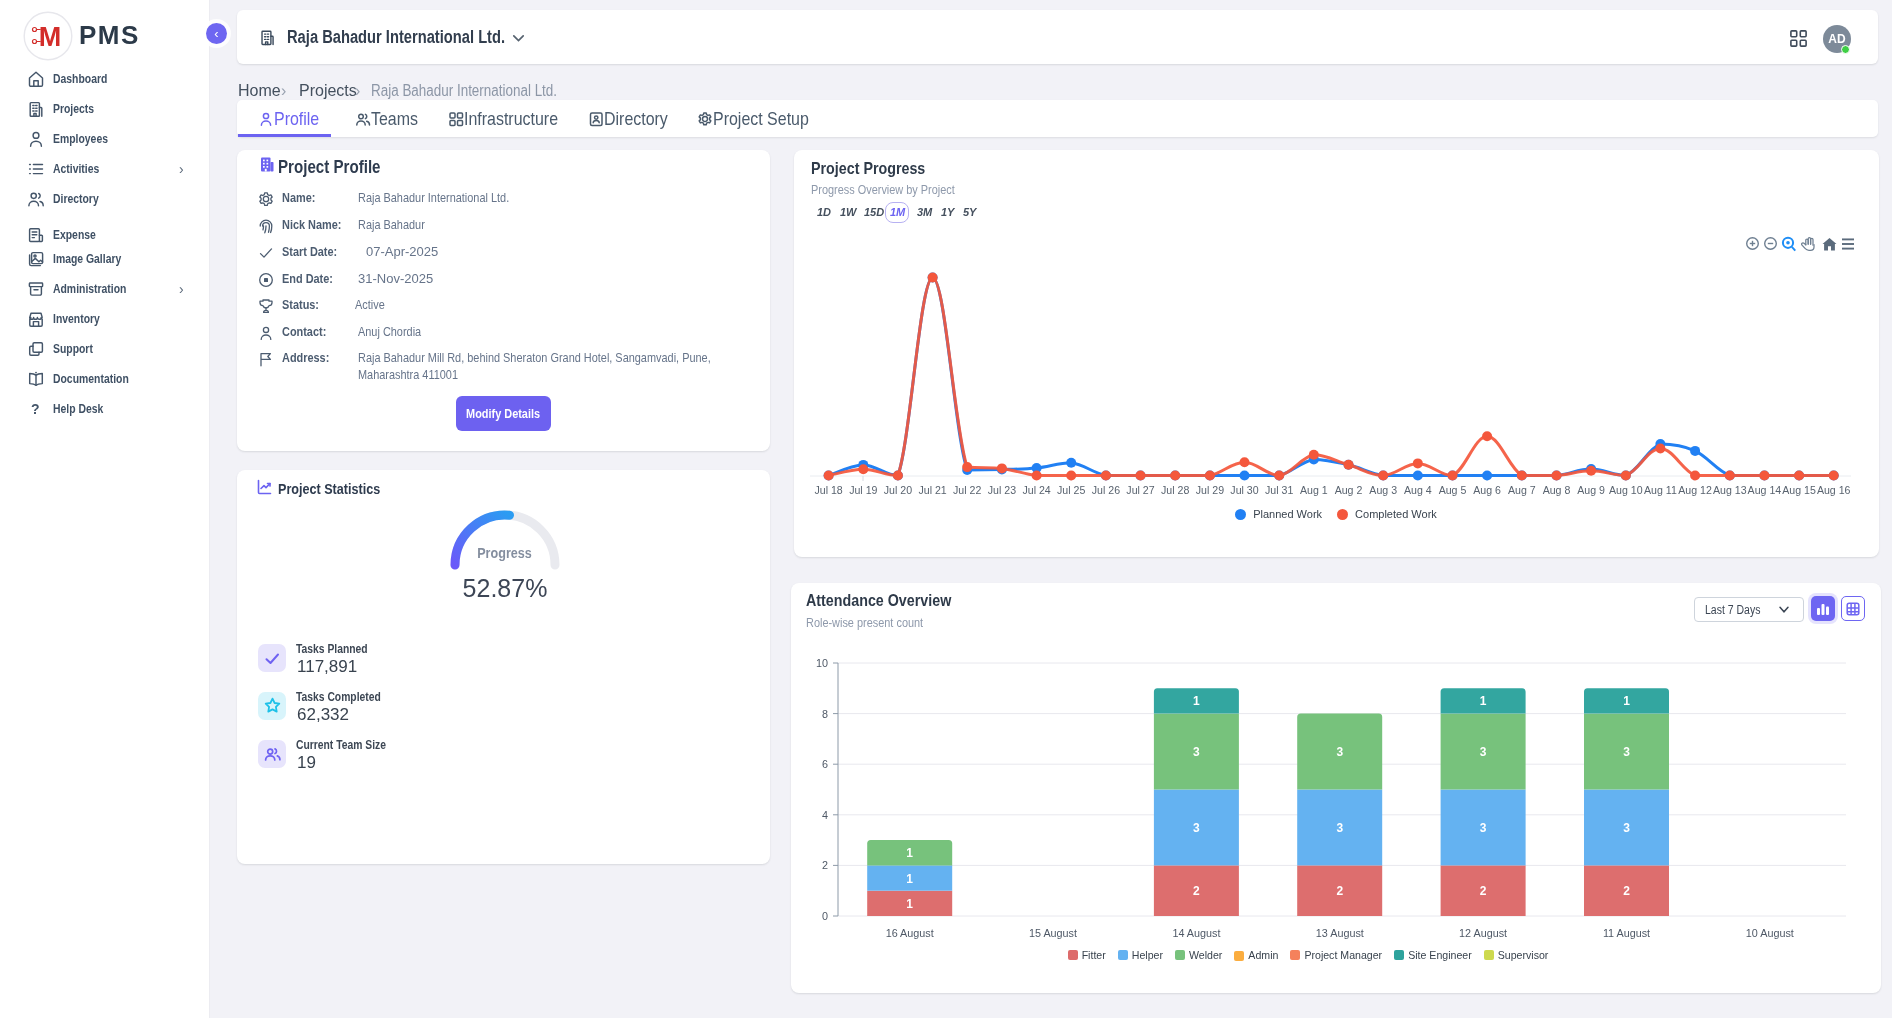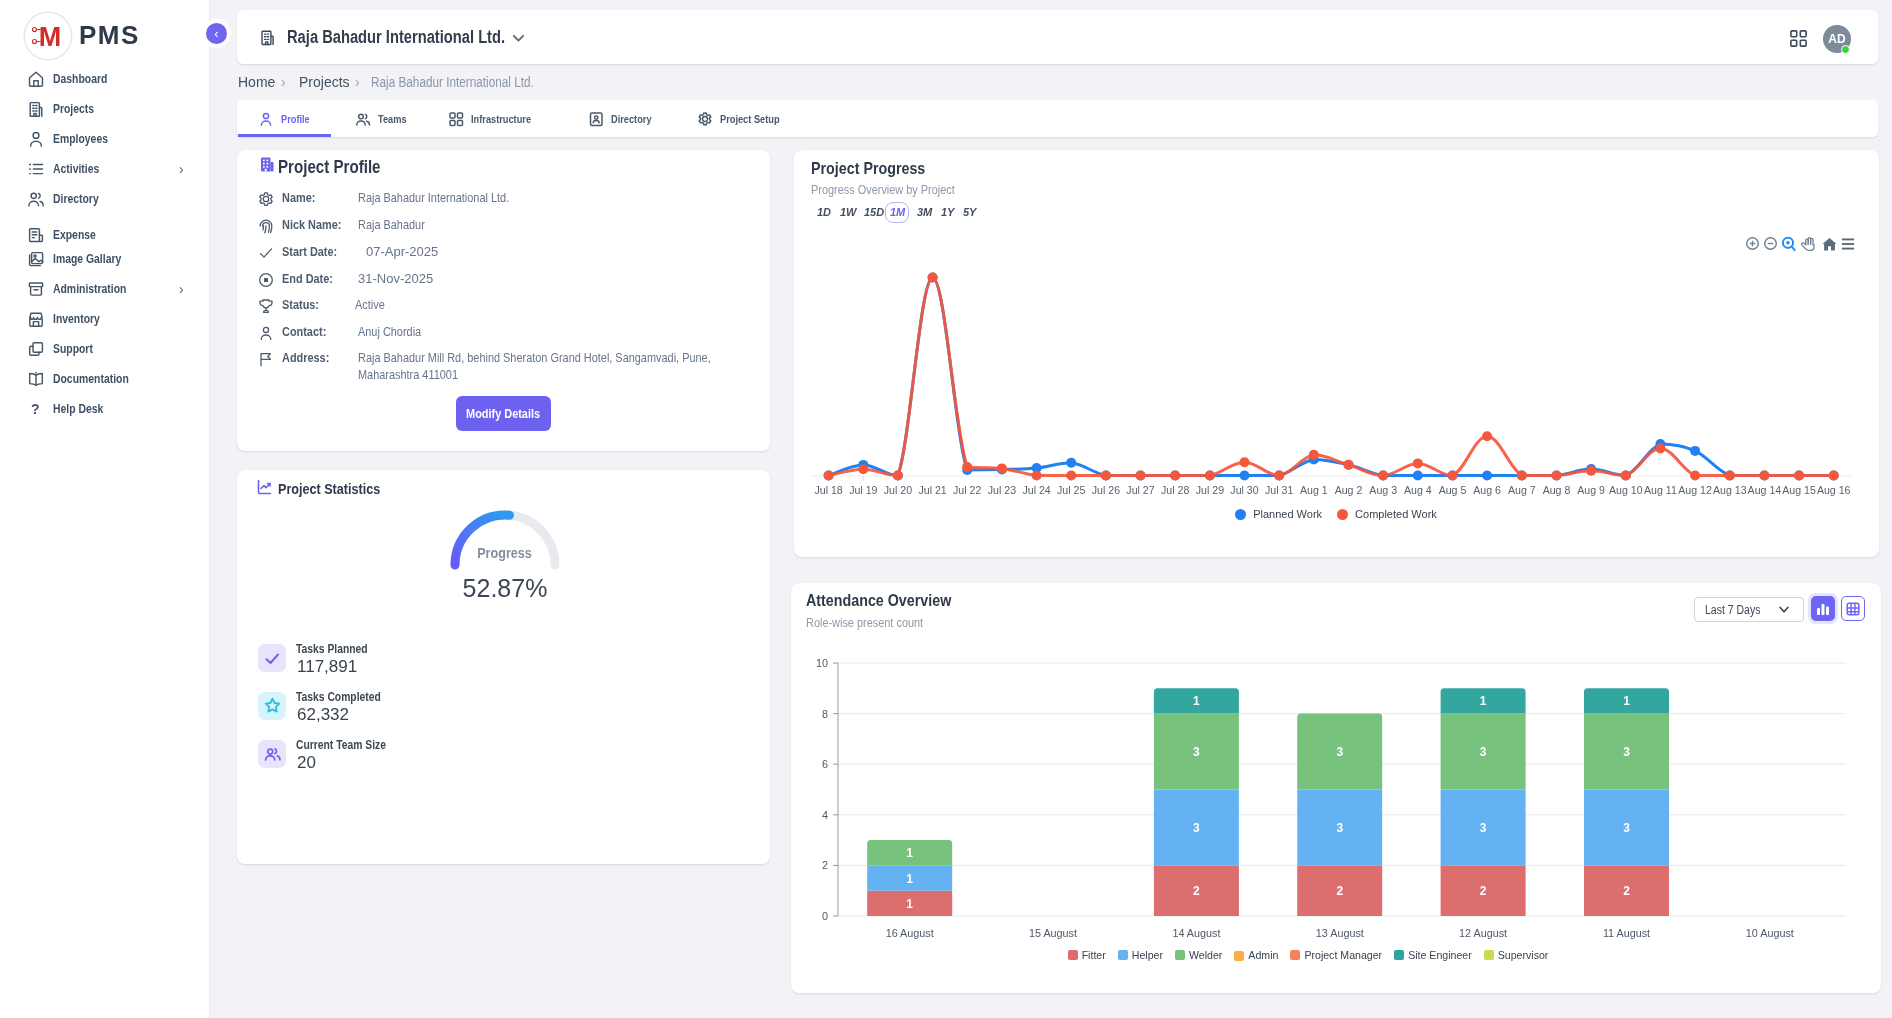--- a/index.html
+++ b/index.html
@@ -12,25 +12,25 @@
   border-right:1px solid #ececf1; }
 .mitem { position:absolute; left:27px; height:30px; width:176px; display:flex; align-items:center;
   gap:8px; font-size:12.4px; font-weight:bold; color:#3f5064; }
 .sq { display:inline-block; transform:scaleX(.84); transform-origin:0 50%; white-space:nowrap; }
 .sqc { display:inline-block; transform:scaleX(.84); transform-origin:50% 50%; white-space:nowrap; }
 .mchev { position:absolute; left:152px; color:#5d6b7c; font-size:14px; font-weight:normal; }
 .collapse { position:absolute; left:206px; top:23px; width:21px; height:21px; border-radius:50%;
   background:#6e66f1; color:#fff; display:flex; align-items:center; justify-content:center;
   font-size:13px; box-shadow:0 0 0 4px rgba(255,255,255,.85); z-index:5; }
 
-.crumb { position:absolute; top:74px; font-size:14px;text-align:center; }
+.crumb { position:absolute; top:82px; font-size:16px;text-align:center; }
 .tabbar { position:absolute; left:237px; top:100px; width:1641px; height:37px; background:#fff;
   border-radius:5px; box-shadow:0 1px 2px rgba(56,65,74,.12); }
-.tab { position:absolute; top:100px; height:37px; display:flex; align-items:center; gap:7px;
-  font-size:11px; font-weight:bold; color:#4a5a6b; }
+.tab { position:absolute; top:100px; height:37px; display:flex; align-items:center; 
+  font-size:19px; font-weight:normal; color:#4a5a6b; }
 .tab.active { color:#6c63f1; }
 .plab { font-size:13px; color:#4c5c70; font-weight:bold; }
 .pval { font-size:13px; color:#66748a; line-height:16.5px; }
 .sbox { width:28px; height:28px; border-radius:7px; display:flex; align-items:center; justify-content:center; }
 .slab { font-size:12.3px; font-weight:bold; color:#3d4754; }
 .sval { font-size:17px; color:#39434f; }
 .rngbtn { position:absolute; top:206px; font-size:11px; font-weight:bold; color:#45505e;font-style:italic; }
 </style></head>
 <body>
 
@@ -299,21 +299,21 @@
 <div class="abs slab" style="left:296px;top:690px"><span class="sq">Tasks Completed</span></div>
 <div class="abs sval" style="left:297px;top:705px">62,332</div>
 <div class="abs sbox" style="left:258px;top:740px;background:#e7e4fc">
     <svg width="22" height="22" viewBox="0 0 22 22">
       <circle cx="9.2" cy="8.6" r="2.5" fill="none" stroke="#6f62f2" stroke-width="1.7"></circle>
       <path d="M4.6 17c0-2.5 2-4.2 4.6-4.2s4.6 1.7 4.6 4.2" fill="none" stroke="#6f62f2" stroke-width="1.7" stroke-linecap="round"></path>
       <path d="M14 5.9a2.5 2.5 0 0 1 0 4.6M16.3 12.9c1.6.5 2.6 1.9 2.6 3.8" fill="none" stroke="#6f62f2" stroke-width="1.7" stroke-linecap="round"></path>
     </svg>
   </div>
 <div class="abs slab" style="left:296px;top:738px"><span class="sq">Current Team Size</span></div>
-<div class="abs sval" style="left:297px;top:753px">20</div>
+<div class="abs sval" style="left:297px;top:753px">19</div>
 
 <div class="card" style="left:794px;top:150px;width:1085px;height:407px"></div>
 <div class="abs" style="left:811px;top:159px;font-size:17px;font-weight:bold;color:#2e3a49"><span class="sq">Project Progress</span></div>
 <div class="abs" style="left:811px;top:182px;font-size:13px;color:#8e99ab"><span class="sq">Progress Overview by Project</span></div>
 <div class="rngbtn" style="left:817px">1D</div>
 <div class="rngbtn" style="left:840px">1W</div>
 <div class="rngbtn" style="left:864px">15D</div>
 <div class="abs" style="left:885px;top:202px;width:24px;height:21px;border:1px solid #b7b1f2;border-radius:8px"></div>
 <div class="rngbtn" style="left:890px;color:#6c63f1">1M</div>
 <div class="rngbtn" style="left:917px">3M</div>

